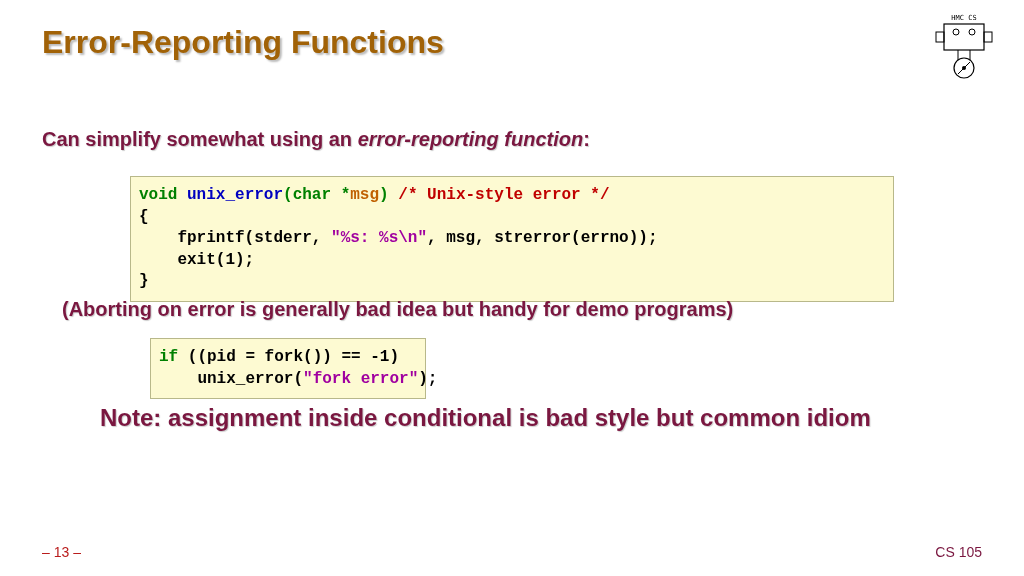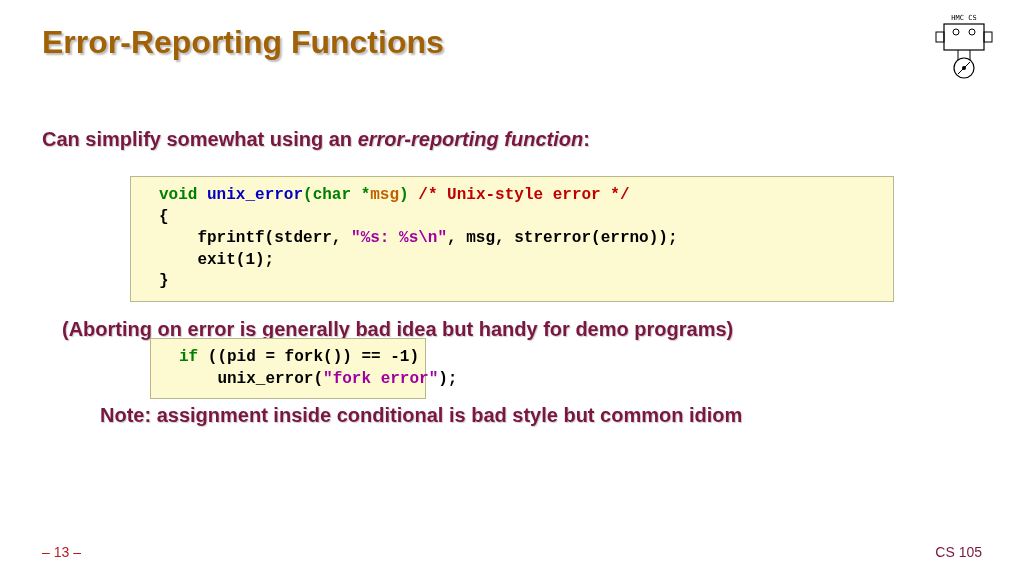--- a/index.html
+++ b/index.html
@@ -39,46 +39,45 @@
   }
   .intro .ital { font-style: italic; }
   .codebox {
     position: absolute;
     background: #fdfad2;
     border: 1px solid #b8b88a;
     font-family: "Courier New", monospace;
     font-size: 16px;
     font-weight: bold;
     color: #000;
-    padding: 8px 28px;
+    padding: 8px 8px;
     line-height: 1.35;
     white-space: pre;
   }
   .codebox1 { top: 176px; left: 130px; width: 764px; }
   .codebox2 { top: 338px; left: 150px; width: 276px; }
   .kw-green { color: #008000; }
   .kw-blue { color: #0000c0; }
   .kw-orange { color: #c06000; }
   .kw-red { color: #c00000; }
   .kw-purple { color: #a000a0; }
   .note1 {
     position: absolute;
     top: 298px;
     left: 62px;
     font-size: 20px;
     font-weight: bold;
     color: #7a1740;
     text-shadow: 1px 1px 1px #ccc;
-    margin-top: 20px;
   }
   .note2 {
     position: absolute;
     top: 404px;
     left: 100px;
-    font-size: 20px;
+    font-size: 24px;
     font-weight: bold;
     color: #7a1740;
     text-shadow: 1px 1px 1px #ccc;
   }
   .footer-left {
     position: absolute;
     bottom: 16px;
     left: 42px;
     font-size: 14px;
     color: #b91c1c;

